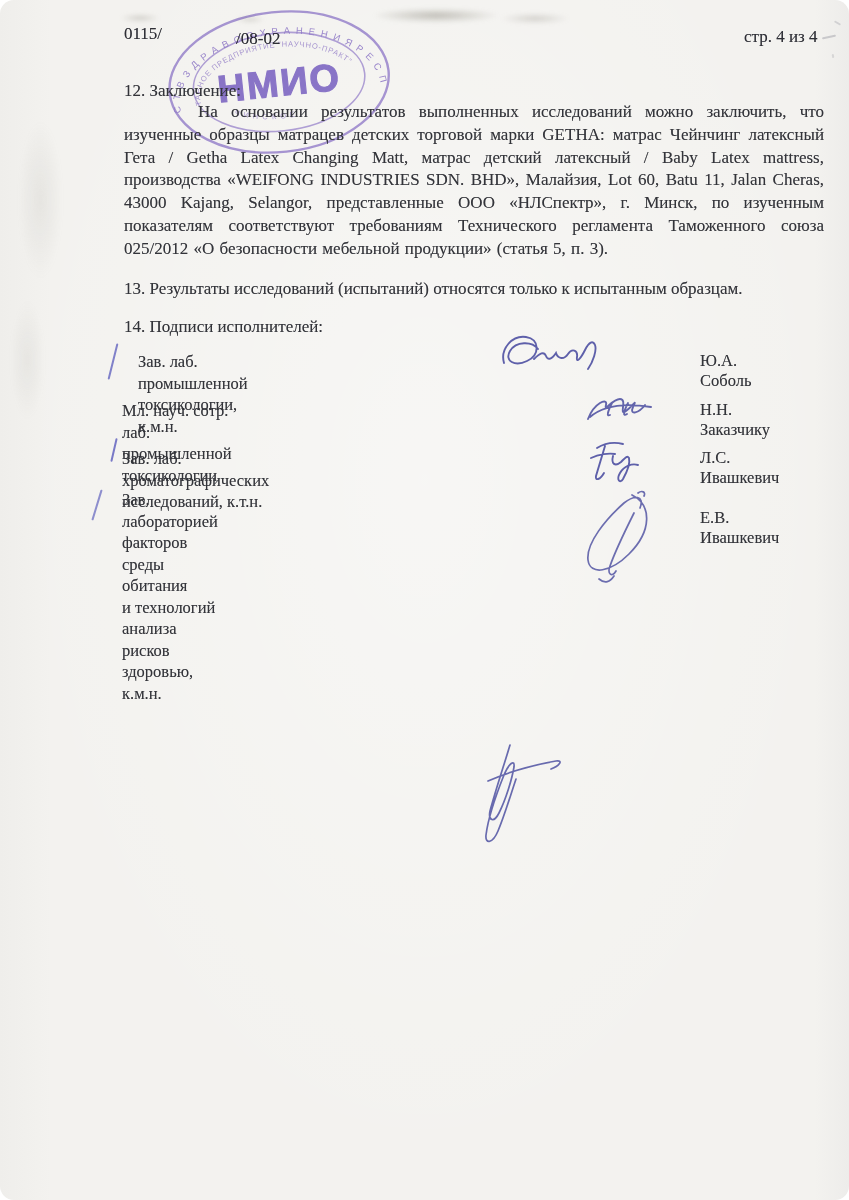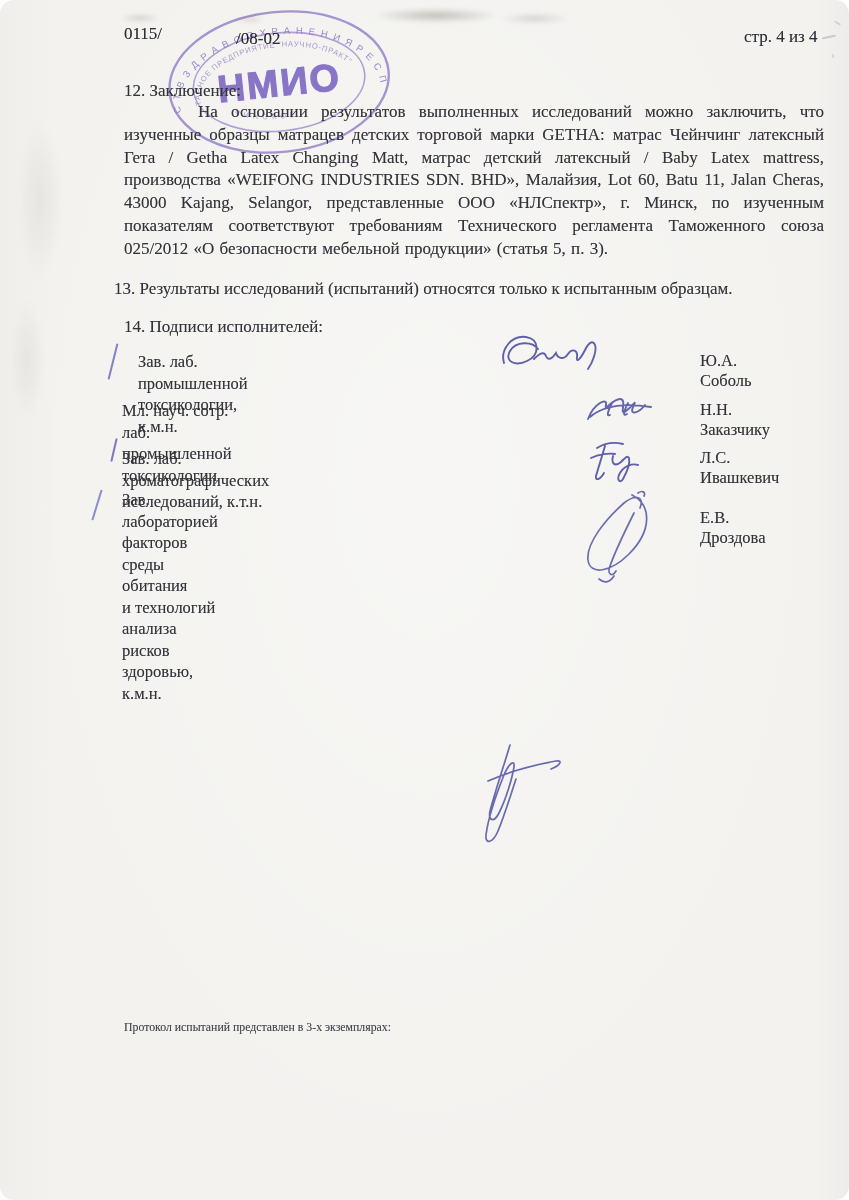--- a/index.html
+++ b/index.html
@@ -70,21 +70,21 @@
       <text font-family="Liberation Sans, sans-serif" font-size="7.6" fill="#9b85d4" letter-spacing="1" opacity="0.8">
         <textPath href="#arcBottom" startOffset="18%">Ч И Н С К О Е</textPath>
       </text>
       <text x="117" y="91" text-anchor="middle" font-family="Liberation Sans, sans-serif" font-size="38" font-weight="bold" letter-spacing="2" fill="#7c63cb" stroke="#7c63cb" stroke-width="1.1" opacity="0.92">НМИО</text>
     </svg>
   </div>
 
   <div class="abs heading" style="left:124px;top:81px;">12. Заключение:</div>
   <p class="abs para" style="left:124px;top:101px;">На основании результатов выполненных исследований можно заключить, что изученные образцы матрацев детских торговой марки GETHA: матрас Чейнчинг латексный Гета / Getha Latex Changing Matt, матрас детский латексный / Baby Latex mattress, производства «WEIFONG INDUSTRIES SDN. BHD», Малайзия, Lot 60, Batu 11, Jalan Cheras, 43000 Kajang, Selangor, представленные ООО «НЛСпектр», г. Минск, по изученным показателям соответствуют требованиям Технического регламента Таможенного союза 025/2012 «О безопасности мебельной продукции» (статья 5, п. 3).</p>
 
-  <div class="abs heading" style="left:114px;top:279px;font-family:Liberation Serif, serif;">13. Результаты исследований (испытаний) относятся только к испытанным образцам.</div>
+  <div class="abs heading" style="left:124px;top:279px;font-family:Liberation Serif, serif;">13. Результаты исследований (испытаний) относятся только к испытанным образцам.</div>
   <div class="abs heading" style="left:124px;top:317px;">14. Подписи исполнителей:</div>
 
   <div class="abs tick" style="left:112px;top:343px;height:37px;transform:rotate(14deg);"></div>
   <div class="abs tick" style="left:113px;top:438px;height:24px;transform:rotate(13deg);opacity:.9;"></div>
   <div class="abs tick" style="left:96px;top:489px;height:32px;transform:rotate(17deg);opacity:.75;"></div>
 
   <div class="abs sig-row" style="left:0;top:0;">
     <span class="abs sig-label" style="left:138px;top:351px;">Зав. лаб. промышленной токсикологии, к.м.н.</span>
     <span class="abs sig-name" style="left:700px;top:351px;">Ю.А. Соболь</span>
     <svg class="abs inkstroke" style="left:494px;top:329px;" width="122" height="56" viewBox="0 0 122 56">
@@ -104,27 +104,26 @@
     <span class="abs sig-label" style="left:122px;top:448px;">Зав. лаб. хроматографических исследований, к.т.н.</span>
     <span class="abs sig-name" style="left:700px;top:448px;">Л.С. Ивашкевич</span>
     <svg class="abs inkstroke" style="left:585px;top:436px;" width="60" height="52" viewBox="0 0 60 52">
       <path d="M12 12 C20 7 30 6 38 8 M6 22 C14 18 24 17 30 18 M20 10 C17 20 14 30 11 40 C10 45 15 44 19 37 M28 20 C26 28 30 31 36 26 C40 22 42 19 44 22 C45 26 43 34 38 43 C35 48 31 44 35 37 C39 30 47 27 53 29" fill="none" stroke="#4c4fa8" stroke-width="1.9" stroke-linecap="round" opacity="0.88"></path>
     </svg>
   </div>
 
   <div class="abs sig-row" style="left:0;top:0;">
     <span class="abs sig-label" style="left:122px;top:489px;">Зав. лабораторией факторов среды обитания
 и технологий анализа рисков здоровью, к.м.н.</span>
-    <span class="abs sig-name" style="left:700px;top:508px;">Е.В. Дроздова</span>
+    <span class="abs sig-name" style="left:700px;top:508px;">Е.В. Ивашкевич</span>
     <svg class="abs inkstroke" style="left:568px;top:487px;" width="106" height="100" viewBox="0 0 106 100">
       <path d="M64 8 C84 18 84 44 61 67 C43 85 22 89 20 73 C18 56 38 32 56 16 C66 8 77 8 72 21 M66 26 C58 42 48 62 42 79 C39 87 44 91 48 84 M46 89 C42 95 37 97 31 92 M70 6 C74 3 78 5 76 9" fill="none" stroke="#4c4fa8" stroke-width="1.7" stroke-linecap="round" opacity="0.8"></path>
     </svg>
   </div>
 
   <svg class="abs inkstroke" style="left:438px;top:733px;" width="140" height="127" viewBox="0 0 140 127">
     <path d="M72 12 C66 32 58 56 52 78 C50 88 56 90 61 80 C68 66 74 46 76 34 C77 26 71 30 66 42 C58 62 50 86 48 102 C47 112 55 110 60 98 C66 84 72 64 78 46 M50 48 C68 40 96 32 118 28 C126 27 121 33 113 36" fill="none" stroke="#4c4fa8" stroke-width="1.7" stroke-linecap="round" opacity="0.82"></path>
   </svg>
 
   <div class="abs footer" style="left:124px;top:1020px;">
-    <div>Протокол испытаний представлен в 3-х экземплярах:</div>
   </div>
 
 </div>
 
 </body></html>

